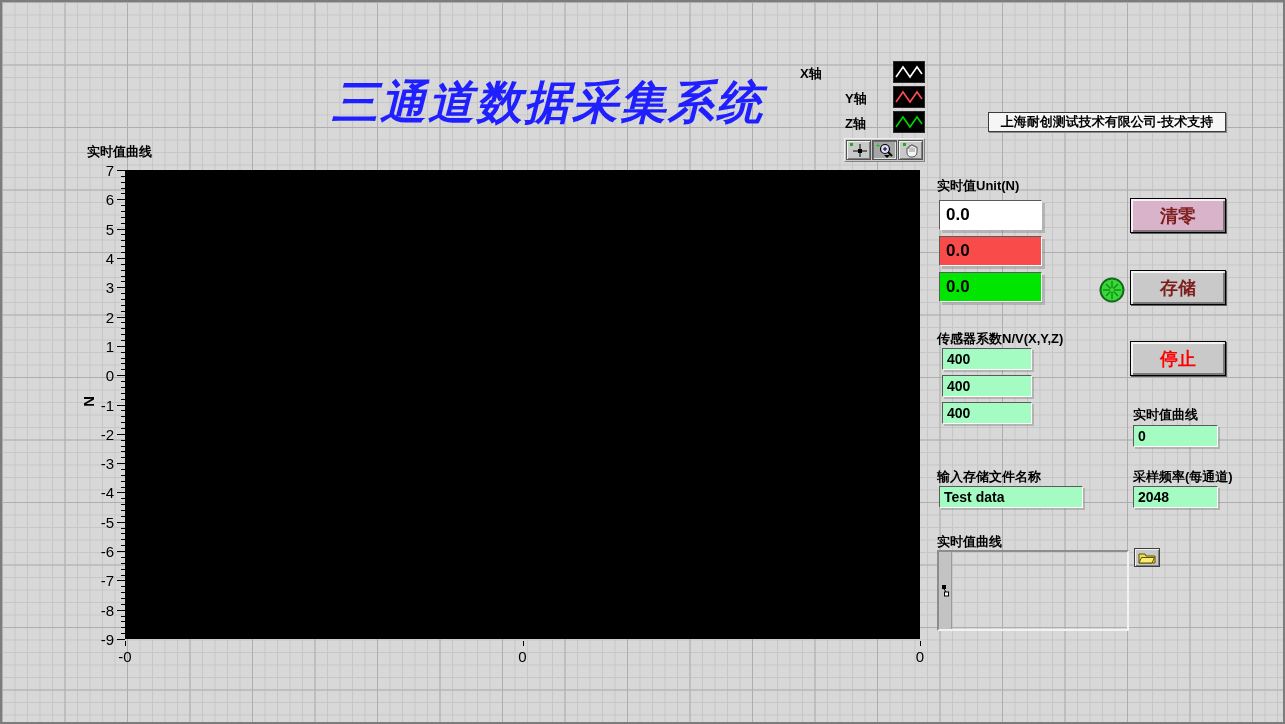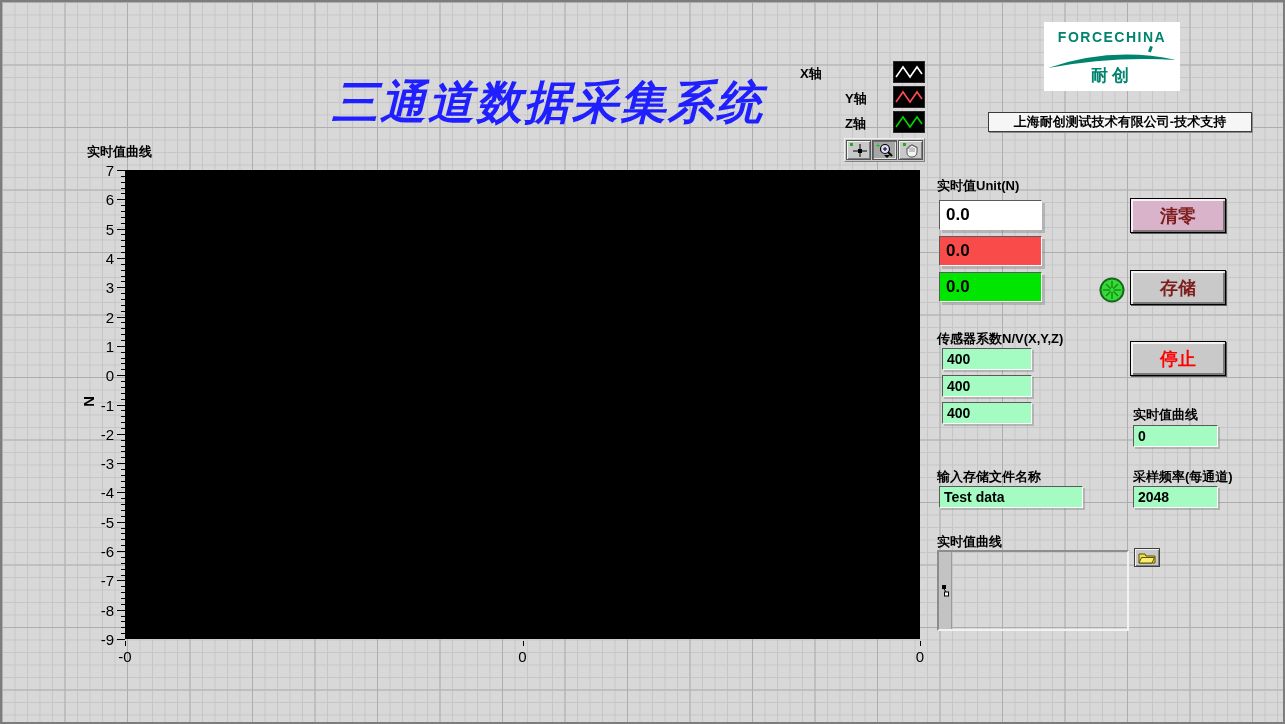--- a/index.html
+++ b/index.html
@@ -36,21 +36,21 @@
             display:flex; align-items:center; justify-content:center; }
   .pal-btn.pressed{ background:#a6a6a6;
             box-shadow:inset 1px 1px 0 #6d6d6d, inset -1px -1px 0 #e2e2e2; }
 
   
   #logo{ left:1042px; top:20px; width:136px; height:69px; background:#fff; text-align:center; }
   #logo-brand{ margin-top:7px; font-size:14px; font-weight:bold; letter-spacing:1.5px; }
   #logo-name{ position:absolute; left:0; right:0; top:42px; font-size:17px; font-weight:bold; letter-spacing:4px; }
 
   
-  #support{ left:986px; top:110px; width:264px; height:20px; background:#f6f6f6;
+  #support{ left:986px; top:110px; width:238px; height:20px; background:#f6f6f6;
             border:1px solid #3c3c3c; box-shadow:1px 1px 0 #8a8a8a;
             font-size:13px; font-weight:bold; text-align:center; line-height:18px; }
 
   
   #plot{ left:123px; top:168px; width:795px; height:469px; background:#000; }
   .y-tick-label,.x-tick-label{ position:absolute; font-size:15px; color:#000; }
   .y-tick-label{ width:40px; text-align:right; }
   .x-tick-label{ width:36px; text-align:center; }
   .tick{ position:absolute; background:#000; }
   #unit-label{ left:82px; top:391px; font-size:15px; font-weight:bold; transform:rotate(90deg); }
@@ -136,28 +136,20 @@
       <svg width="18" height="16">
         <rect x="1" y="1" width="3" height="3" fill="#1fae1f"></rect>
         <path d="M5,9 L5,6 L7,6 L7,4 L9,4 L9,3 L11,3 L11,4 L13,4 L13,5 L15,5 L15,10 C15,13 13,15 10,15 L9,15 C7,15 5,13 5,11 Z" fill="#f5f5f5" stroke="#444" stroke-width="0.9"></path>
         <line x1="8" y1="6" x2="8" y2="10" stroke="#777" stroke-width="0.8"></line>
         <line x1="10" y1="5" x2="10" y2="10" stroke="#777" stroke-width="0.8"></line>
         <line x1="12" y1="6" x2="12" y2="10" stroke="#777" stroke-width="0.8"></line>
       </svg>
     </div>
   </div>
 
-  <div id="logo" class="abs" style="color: rgb(0, 132, 110);">
-    <div id="logo-brand">FORCECHINA</div>
-    <svg width="132" height="26" style="position:absolute;left:2px;top:24px;">
-      <path d="M2,22 Q66,0 130,14 Q66,10 2,22 Z" fill="#00846e"></path>
-      <rect x="103" y="0" width="3" height="6" fill="#00846e" transform="rotate(20 104 3)"></rect>
-    </svg>
-    <div id="logo-name">耐创</div>
-  </div>
 
   <div id="support" class="abs">上海耐创测试技术有限公司-技术支持</div>
 
   <div class="abs lbl" style="left:85px;top:141px;">实时值曲线</div>
   <div id="plot" class="abs"></div>
   <div id="axes">
       <div class="y-tick-label" style="left: 72px; top: 160px; position: absolute;">7</div>
       <div class="tick" style="left: 115px; top: 168px; width: 8px; height: 1px; position: absolute;"></div>
       <div class="tick" style="left: 119px; top: 173.863px; width: 4px; height: 1px; position: absolute;"></div>
       <div class="tick" style="left: 119px; top: 179.725px; width: 4px; height: 1px; position: absolute;"></div>

